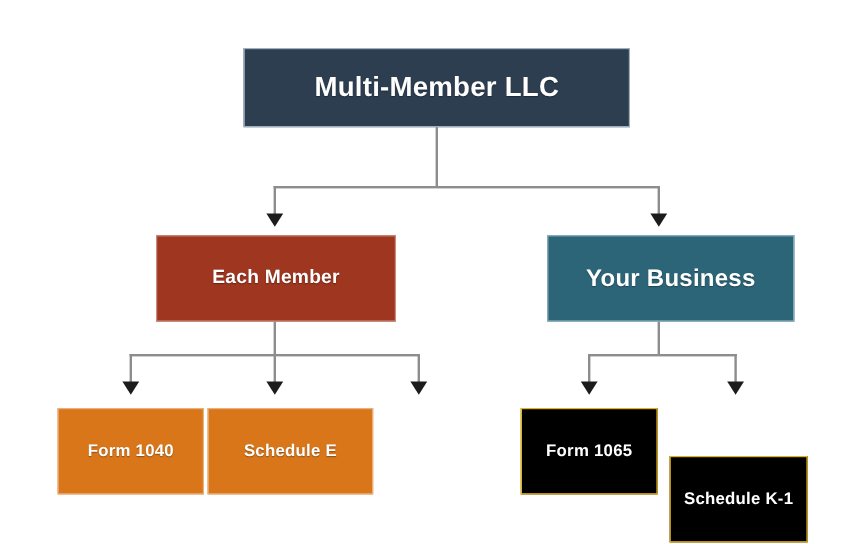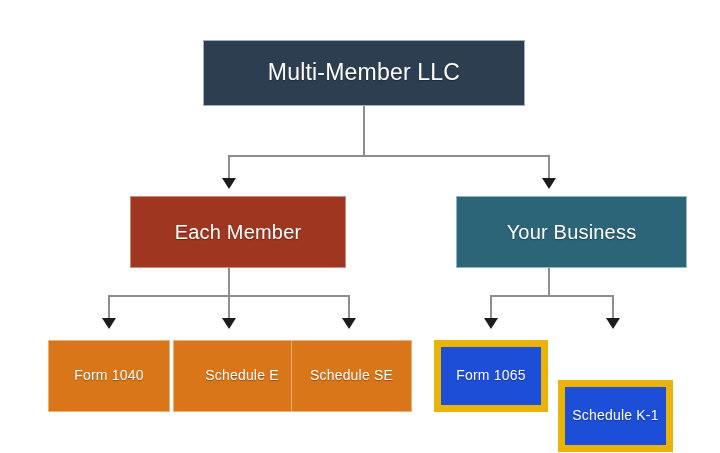--- a/index.html
+++ b/index.html
@@ -18,69 +18,69 @@
     overflow: hidden;
   }
   .node {
     position: absolute;
     display: flex;
     align-items: center;
     justify-content: center;
     box-sizing: border-box;
     color: #ffffff;
     text-align: center;
-    font-weight: normal;
+    font-weight: bold;
     letter-spacing: 0.2px;
     text-shadow: 0 1px 1px rgba(0,0,0,0.35);
     line-height: 1.1;
     user-select: none;
   }
   
   #node-root {
     left: 203px;
     top: 40px;
     width: 322px;
     height: 66px;
     background: #2d3e50;
     border: 1px solid #9fb0bd;
     font-size: 23px;
   }
   
   #node-each-member {
     left: 130px;
     top: 196px;
-    width: 216px;
+    width: 200px;
     height: 72px;
     background: #9e3620;
     border: 1px solid #c98c7c;
-    font-size: 20px;
+    font-size: 16px;
   }
   #node-your-business {
     left: 456px;
     top: 196px;
-    width: 231px;
+    width: 206px;
     height: 72px;
     background: #2c6578;
     border: 1px solid #93b5c0;
     font-size: 20px;
   }
   
   .leaf {
     height: 72px;
     top: 340px;
     font-size: 14px;
     text-align: right;
   }
   .leaf-orange {
     background: #d9761a;
     border: 1px solid #e8b07a;
   }
   .leaf-teal {
-    background: #1d4ed8;
-    border: 7px solid #eab308;
+    background: #000000;
+    border: 1px solid #eab308;
   }
   #leaf-form-1040   { left: 48px;  width: 122px; }
   #leaf-schedule-e  { left: 173px; width: 138px; }
   #leaf-schedule-se { left: 291px; width: 121px; }
   #leaf-form-1065   { left: 434px; width: 114px; }
   #leaf-schedule-k1 { left: 558px; width: 115px; margin-top: 40px; }
 
   
   .conn {
     position: absolute;
@@ -128,19 +128,18 @@
   <div class="node" id="node-root">Multi-Member LLC</div>
 
   <div class="node" id="node-each-member">Each Member</div>
 
   <div class="node" id="node-your-business">Your Business</div>
 
   <div class="node leaf leaf-orange" id="leaf-form-1040">Form 1040</div>
 
   <div class="node leaf leaf-orange" id="leaf-schedule-e">Schedule E</div>
 
-  <div class="node leaf leaf-orange" id="leaf-schedule-se">Schedule SE</div>
 
   <div class="node leaf leaf-teal" id="leaf-form-1065">Form 1065</div>
 
   <div class="node leaf leaf-teal" id="leaf-schedule-k1">Schedule K-1</div>
 
 </div>
 
 </body></html>

